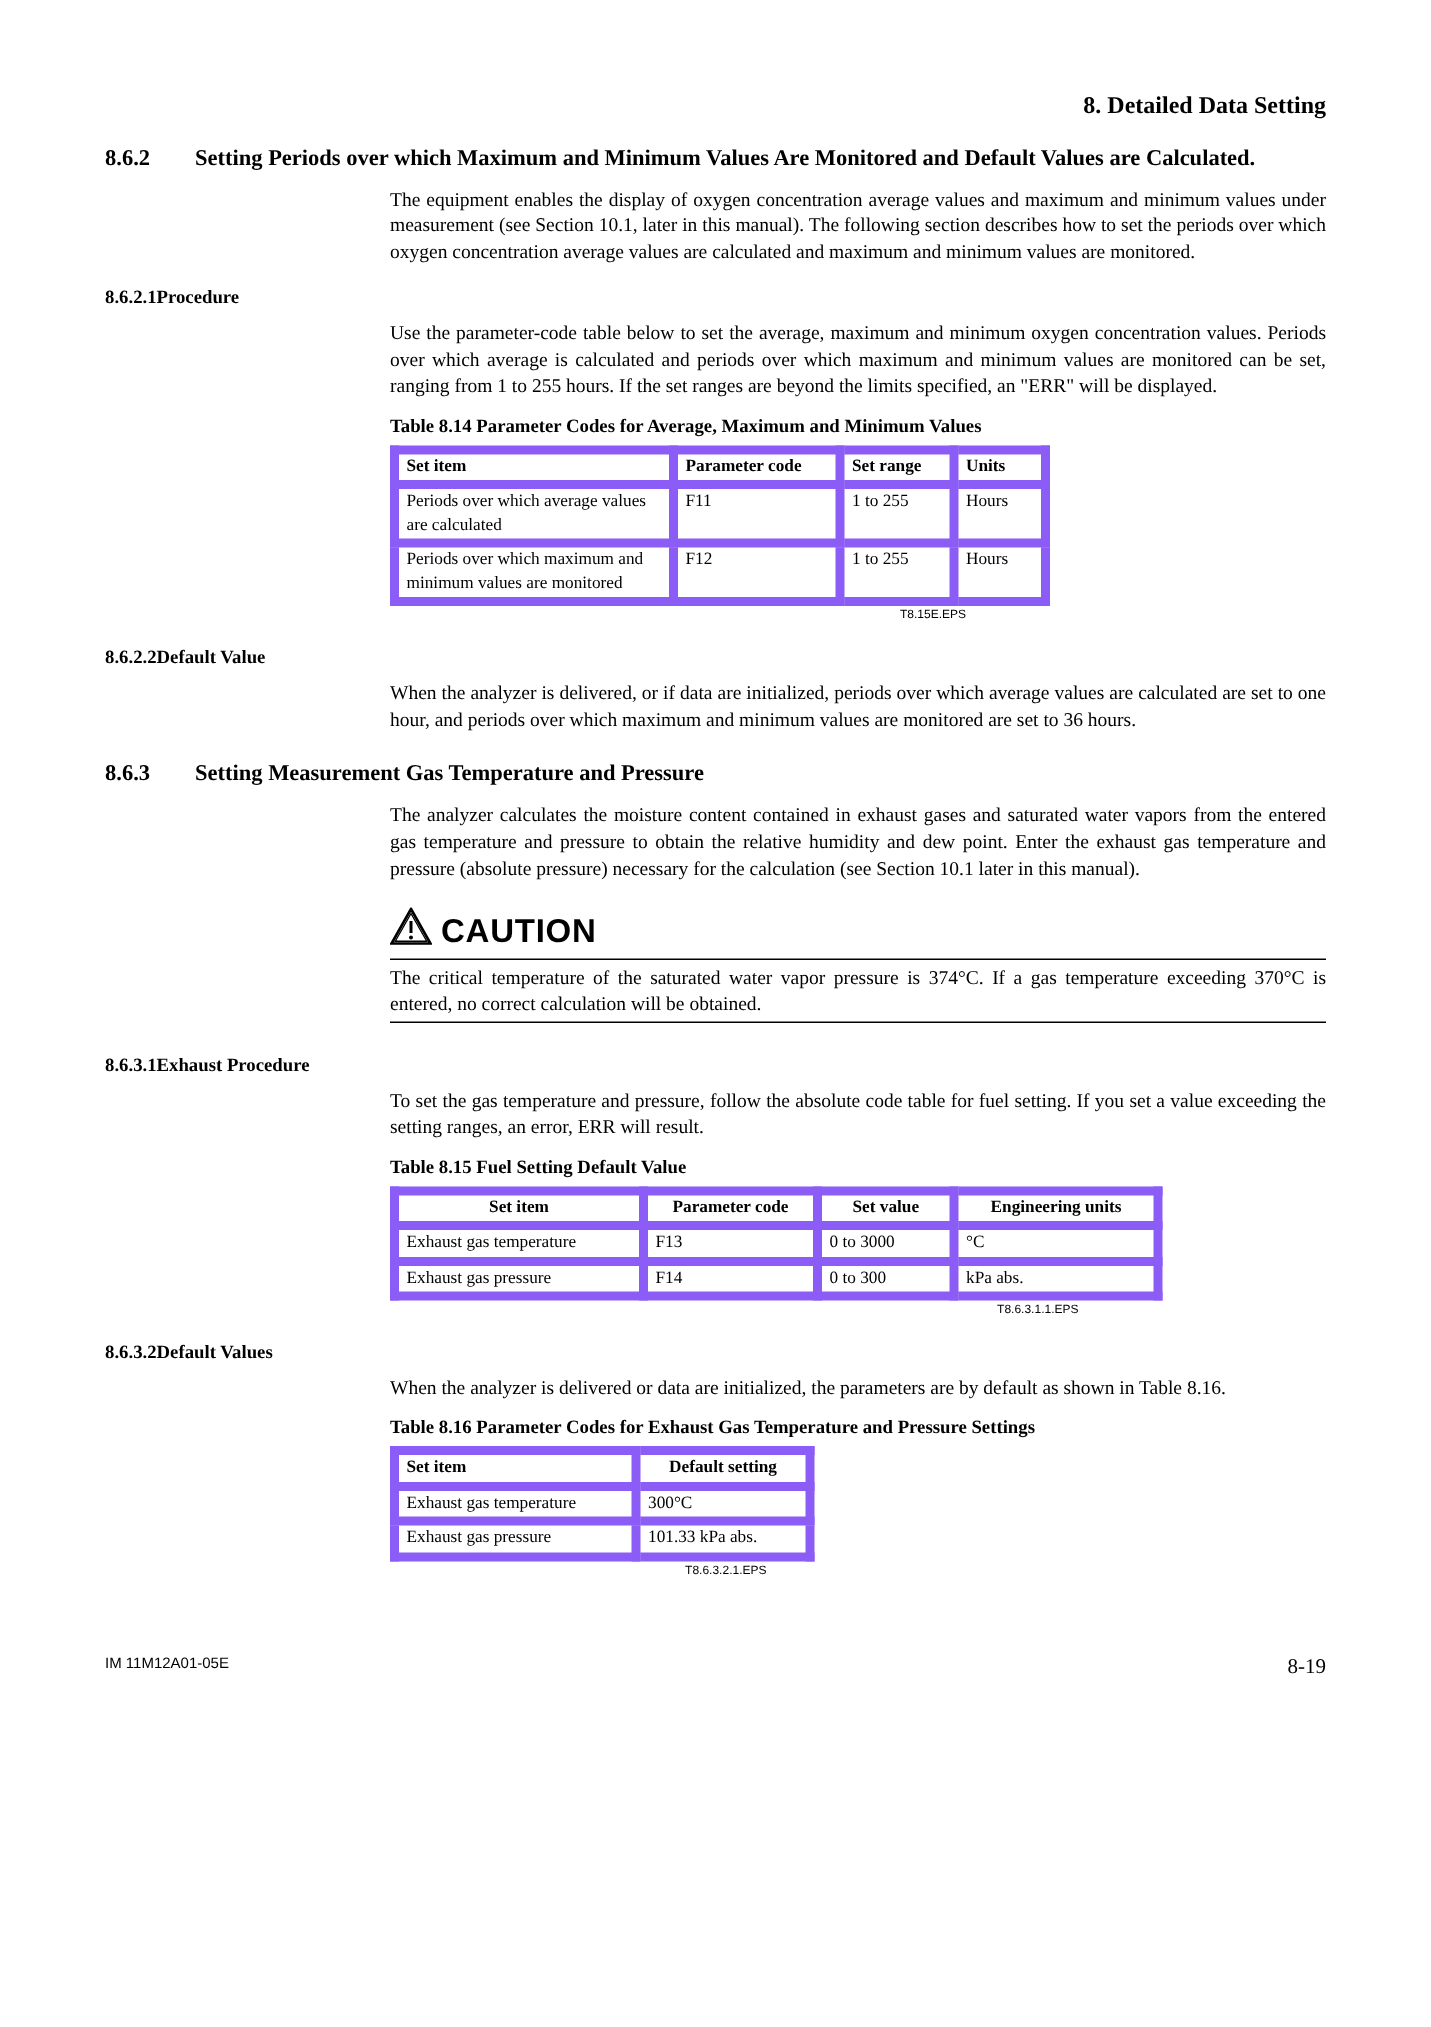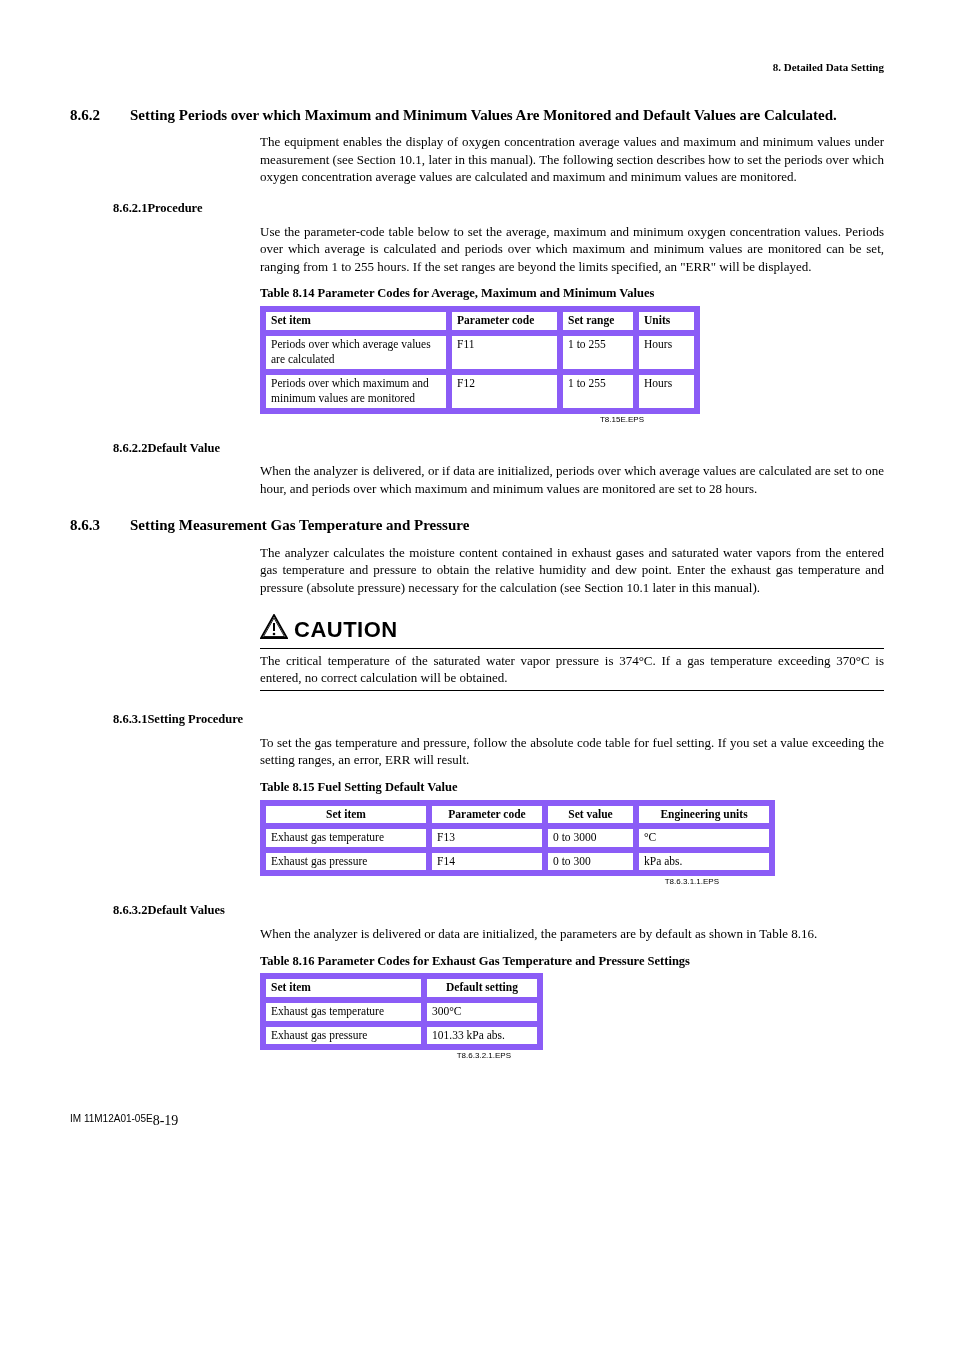--- a/index.html
+++ b/index.html
@@ -8,23 +8,23 @@
     color: #000;
     background: #fff;
     margin: 0;
     padding: 60px 70px 40px 70px;
     width: 954px;
     box-sizing: border-box;
     line-height: 1.35;
   }
   .header-right {
     text-align: right;
-    font-size: 11px;
-    font-weight: bold;
-    margin-bottom: 30px;
+    font-size: 16px;
+    font-weight: bold;
+    margin-bottom: 14px;
   }
   .h2-row {
     display: flex;
     margin-top: 0;
     margin-bottom: 8px;
   }
   .h2-num {
     font-size: 15px;
     font-weight: bold;
     width: 60px;
@@ -36,21 +36,20 @@
   }
   .body-indent {
     margin-left: 190px;
     text-align: justify;
   }
   .h3-row {
     font-size: 12.5px;
     font-weight: bold;
     margin-top: 14px;
     margin-bottom: 6px;
-    margin-left: 43px;
   }
   .table-caption {
     font-size: 12.5px;
     font-weight: bold;
     margin-top: 10px;
     margin-bottom: 4px;
   }
   table {
     border-collapse: collapse;
     font-size: 11.5px;
@@ -96,20 +95,21 @@
     font-size: 22px;
     letter-spacing: 0.5px;
   }
   hr.caution-rule {
     border: none;
     border-top: 1px solid #000;
     margin: 3px 0 3px 190px;
   }
   .footer {
     display: flex;
+    justify-content: space-between;
     margin-top: 50px;
     font-size: 11px;
   }
   .footer .left {
     font-family: Arial, sans-serif;
     font-size: 10px;
   }
   .footer .right {
     font-family: Liberation Serif, serif;
     font-size: 14px;
@@ -154,21 +154,21 @@
       <td>Hours</td>
     </tr>
   </tbody>
     </table>
   <div class="eps" style="width:384px;">T8.15E.EPS</div>
 </div>
 
 <div class="h3-row">
   <span>8.6.2.2</span><span>Default Value</span>
 </div>
-<div class="body-indent">When the analyzer is delivered, or if data are initialized, periods over which average values are calculated are set to one hour, and periods over which maximum and minimum values are monitored are set to 28 hours.</div>
+<div class="body-indent">When the analyzer is delivered, or if data are initialized, periods over which average values are calculated are set to one hour, and periods over which maximum and minimum values are monitored are set to 36 hours.</div>
 
 <div class="h2-row" style="margin-top:18px;">
   <div class="h2-num">8.6.3</div>
   <div class="h2-title">Setting Measurement Gas Temperature and Pressure</div>
 </div>
 <div class="body-indent">The analyzer calculates the moisture content contained in exhaust gases and saturated water vapors from the entered gas temperature and pressure to obtain the relative humidity and dew point. Enter the exhaust gas temperature and pressure (absolute pressure) necessary for the calculation (see Section 10.1 later in this manual).</div>
 
 <div class="caution-row">
   <span class="caution-icon">
     <svg width="28" height="26" viewBox="0 0 28 26">
@@ -178,21 +178,21 @@
       <circle cx="14" cy="20" r="1.3" fill="#000"></circle>
     </svg>
   </span>
   <span class="caution-text">CAUTION</span>
 </div>
 <hr class="caution-rule">
 <div class="body-indent">The critical temperature of the saturated water vapor pressure is 374°C. If a gas temperature exceeding 370°C is entered, no correct calculation will be obtained.</div>
 <hr class="caution-rule">
 
 <div class="h3-row" style="margin-top:20px;">
-  <span>8.6.3.1</span><span>Setting Procedure</span>
+  <span>8.6.3.1</span><span>Exhaust Procedure</span>
 </div>
 <div class="body-indent">To set the gas temperature and pressure, follow the absolute code table for fuel setting. If you set a value exceeding the setting ranges, an error, ERR will result.</div>
 <div class="body-indent table-caption">Table 8.15 Fuel Setting Default Value</div>
 <div class="body-indent">
   <table class="t815">
     <tbody>
         <tr class="center-head">
       <th class="c1">Set item</th>
       <th class="c2">Parameter code</th>
       <th class="c3">Set value</th>

